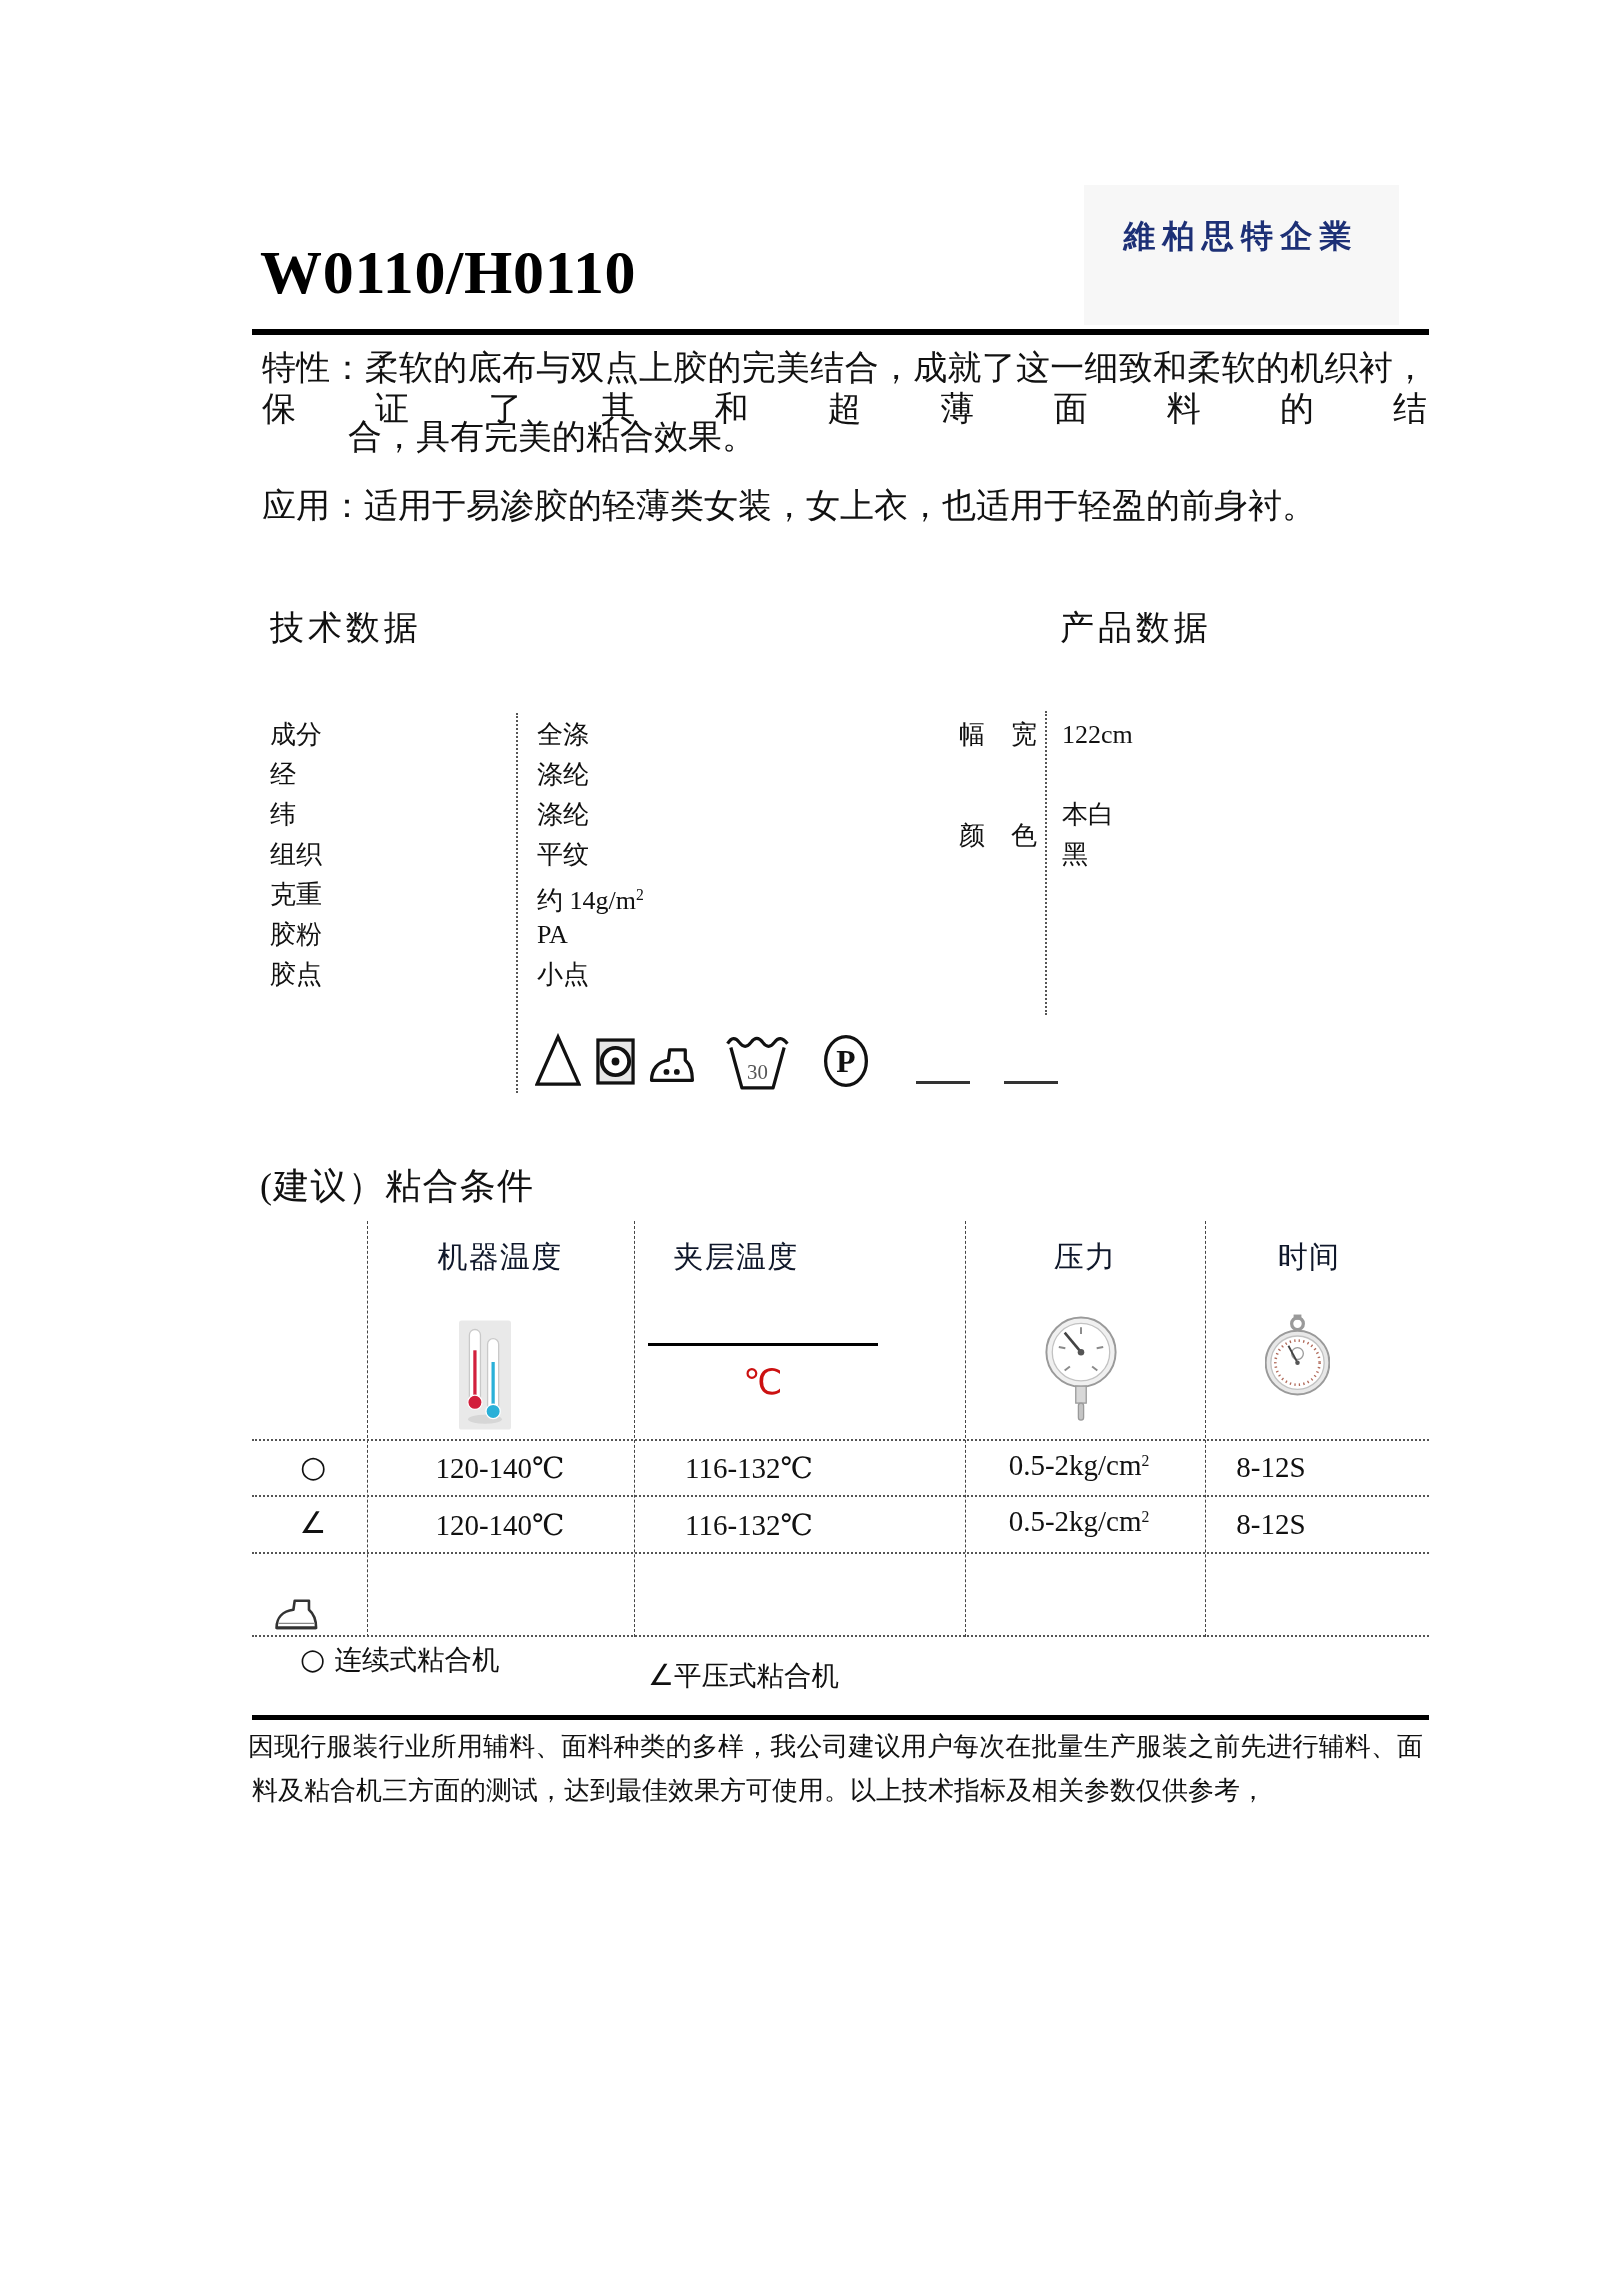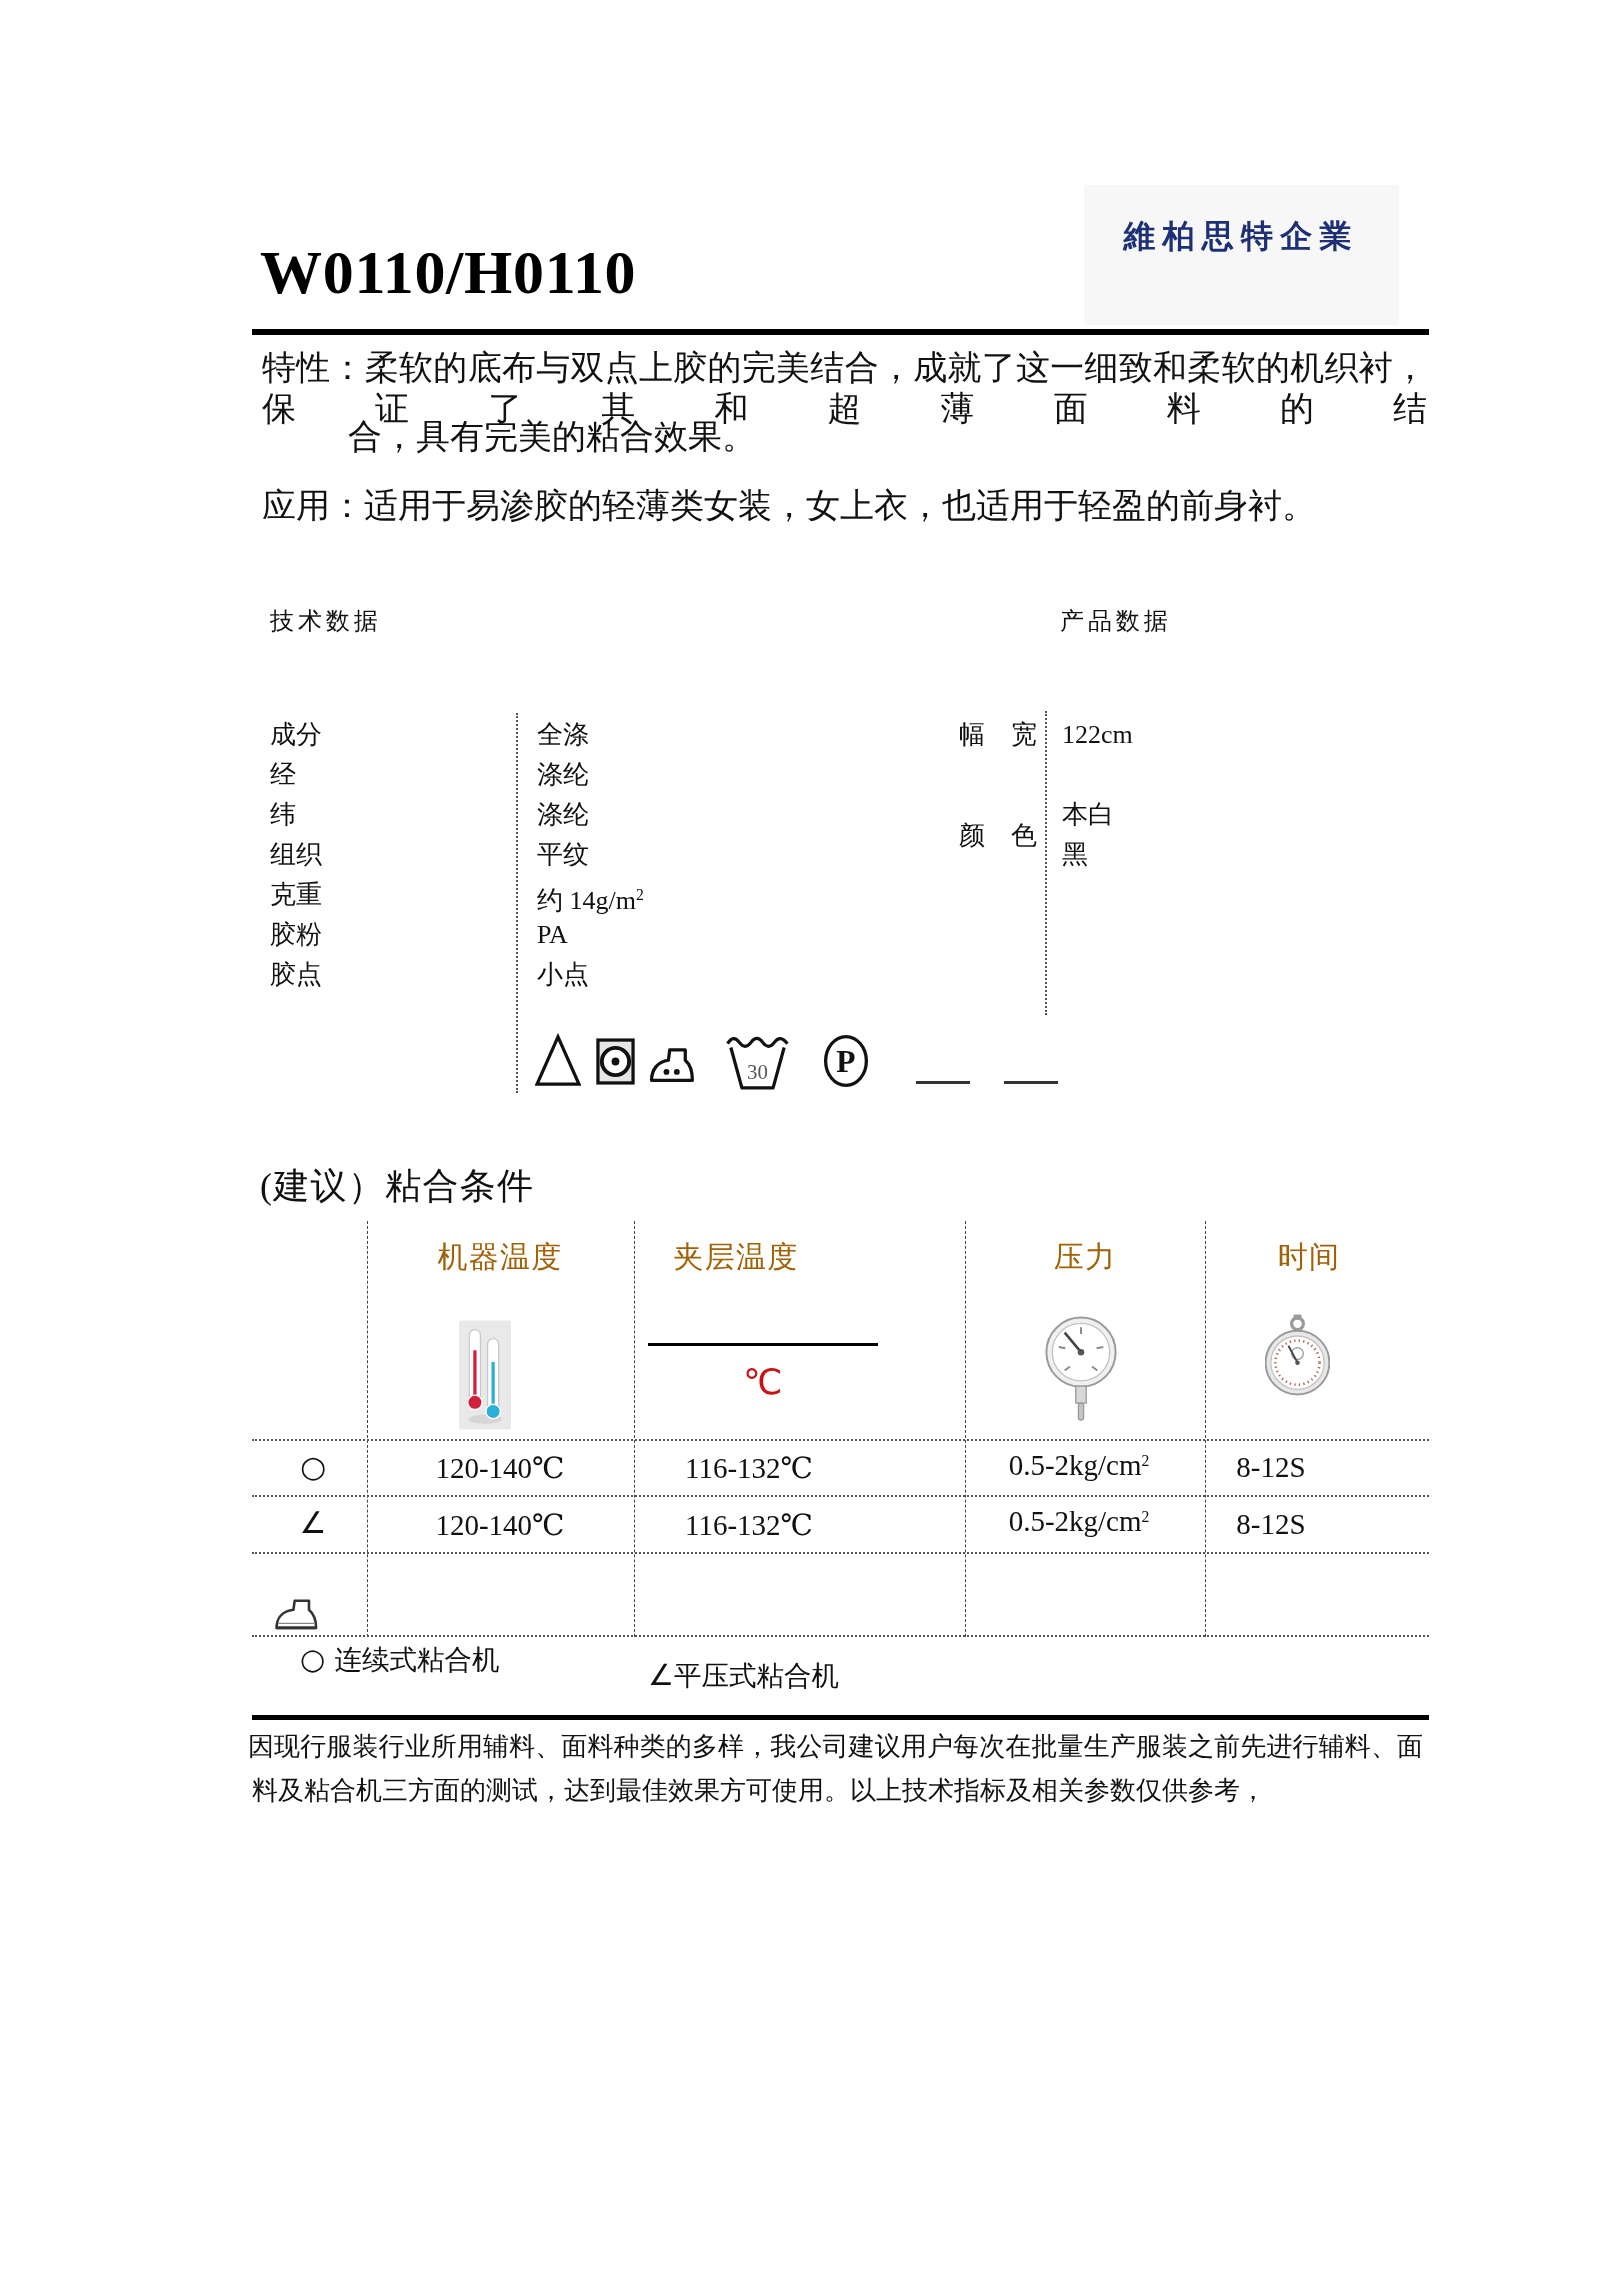--- a/index.html
+++ b/index.html
@@ -18,35 +18,35 @@
   .logo-reg { font-size:19.6px; vertical-align:25px; letter-spacing:0; }
   .logo-sub { font-family:"Liberation Sans","DejaVu Sans",sans-serif; font-weight:bold;
               font-size:32px; letter-spacing:7.2px; color:#1d3076; margin-top:3.9px; white-space:nowrap; }
   .rule-thick { background:#000; }
 
   
   .body-text { font-size:34px; line-height:1.2; white-space:nowrap; }
   .just { white-space:normal; text-align:justify; text-align-last:justify; }
 
   
-  .sec-head { font-size:24px; letter-spacing:3.9px; font-weight:normal; white-space:nowrap; }
+  .sec-head { font-size:34px; letter-spacing:3.9px; font-weight:normal; white-space:nowrap; }
 
   
   .spec-row { height:40px; line-height:40px; font-size:26px; white-space:nowrap; }
   .dot-v { width:0; border-left:2px dotted #555; }
   sup.sq { font-size:15.7px; vertical-align:9.2px; letter-spacing:0; }
 
   
   .care-line { background:#333; height:2.6px; }
 
   
   .bond-table { width:1177px; height:416px; }
   .dash-v { position:absolute; width:0; border-left:1.3px dashed #444; top:0; height:416px; }
   .dot-h  { position:absolute; height:0; border-top:2px dotted #555; left:0; width:1177px; }
-  .bond-col-head { position:absolute; transform:translateX(-50%); color:#a16207;
+  .bond-col-head { position:absolute; transform:translateX(-50%); color:#0f172a;
                    font-size:30px; letter-spacing:1.3px; white-space:nowrap; }
   .bond-cell { position:absolute; transform:translateX(-50%); font-size:29px; white-space:nowrap; }
   .machine-sym { font-family:"DejaVu Sans",sans-serif; font-size:30px; }
   .celsius-red { position:absolute; transform:translateX(-50%); color:#cc1111;
                  font-size:35px; font-family:"DejaVu Sans",sans-serif; }
   .black-line { position:absolute; background:#000; height:2.6px; }
 
   
   .legend-item { font-size:27.5px; white-space:nowrap; }
   .legend-item .machine-sym { font-size:29px; margin-right:9.2px; }

